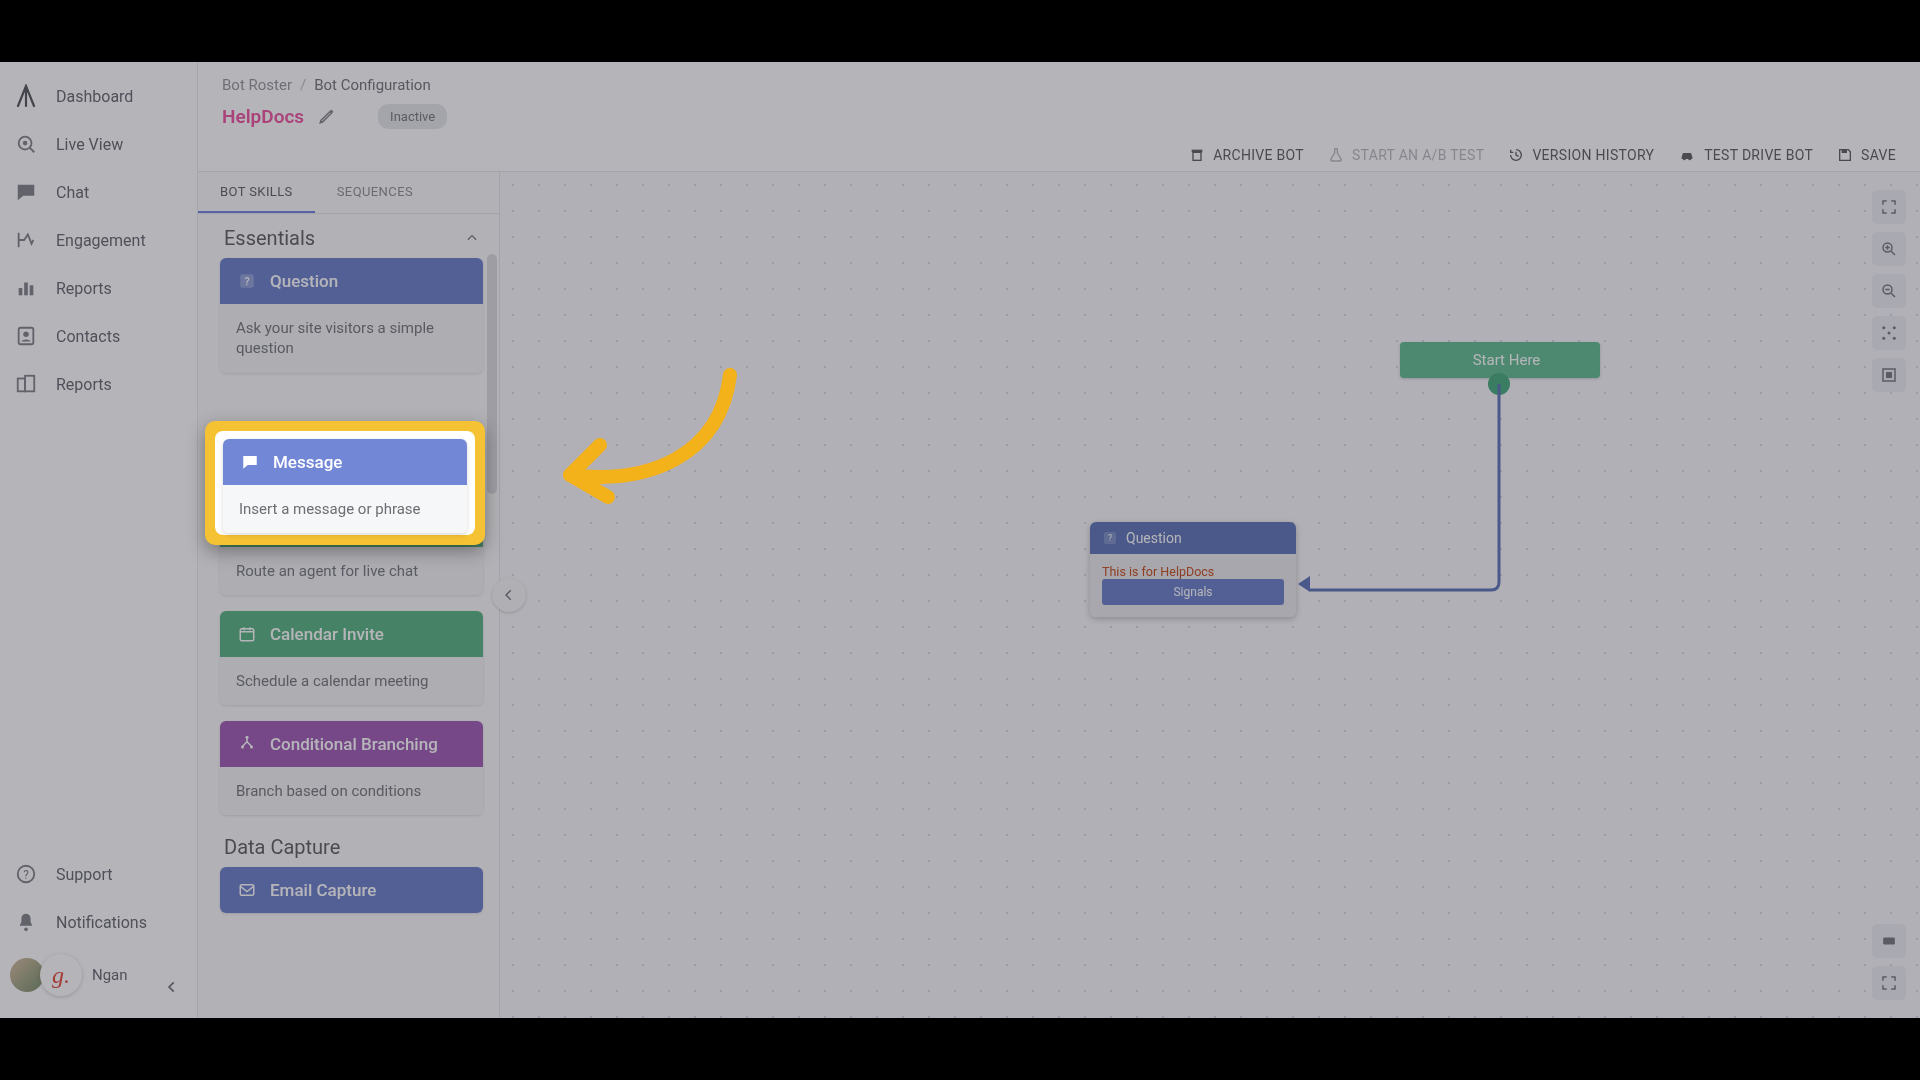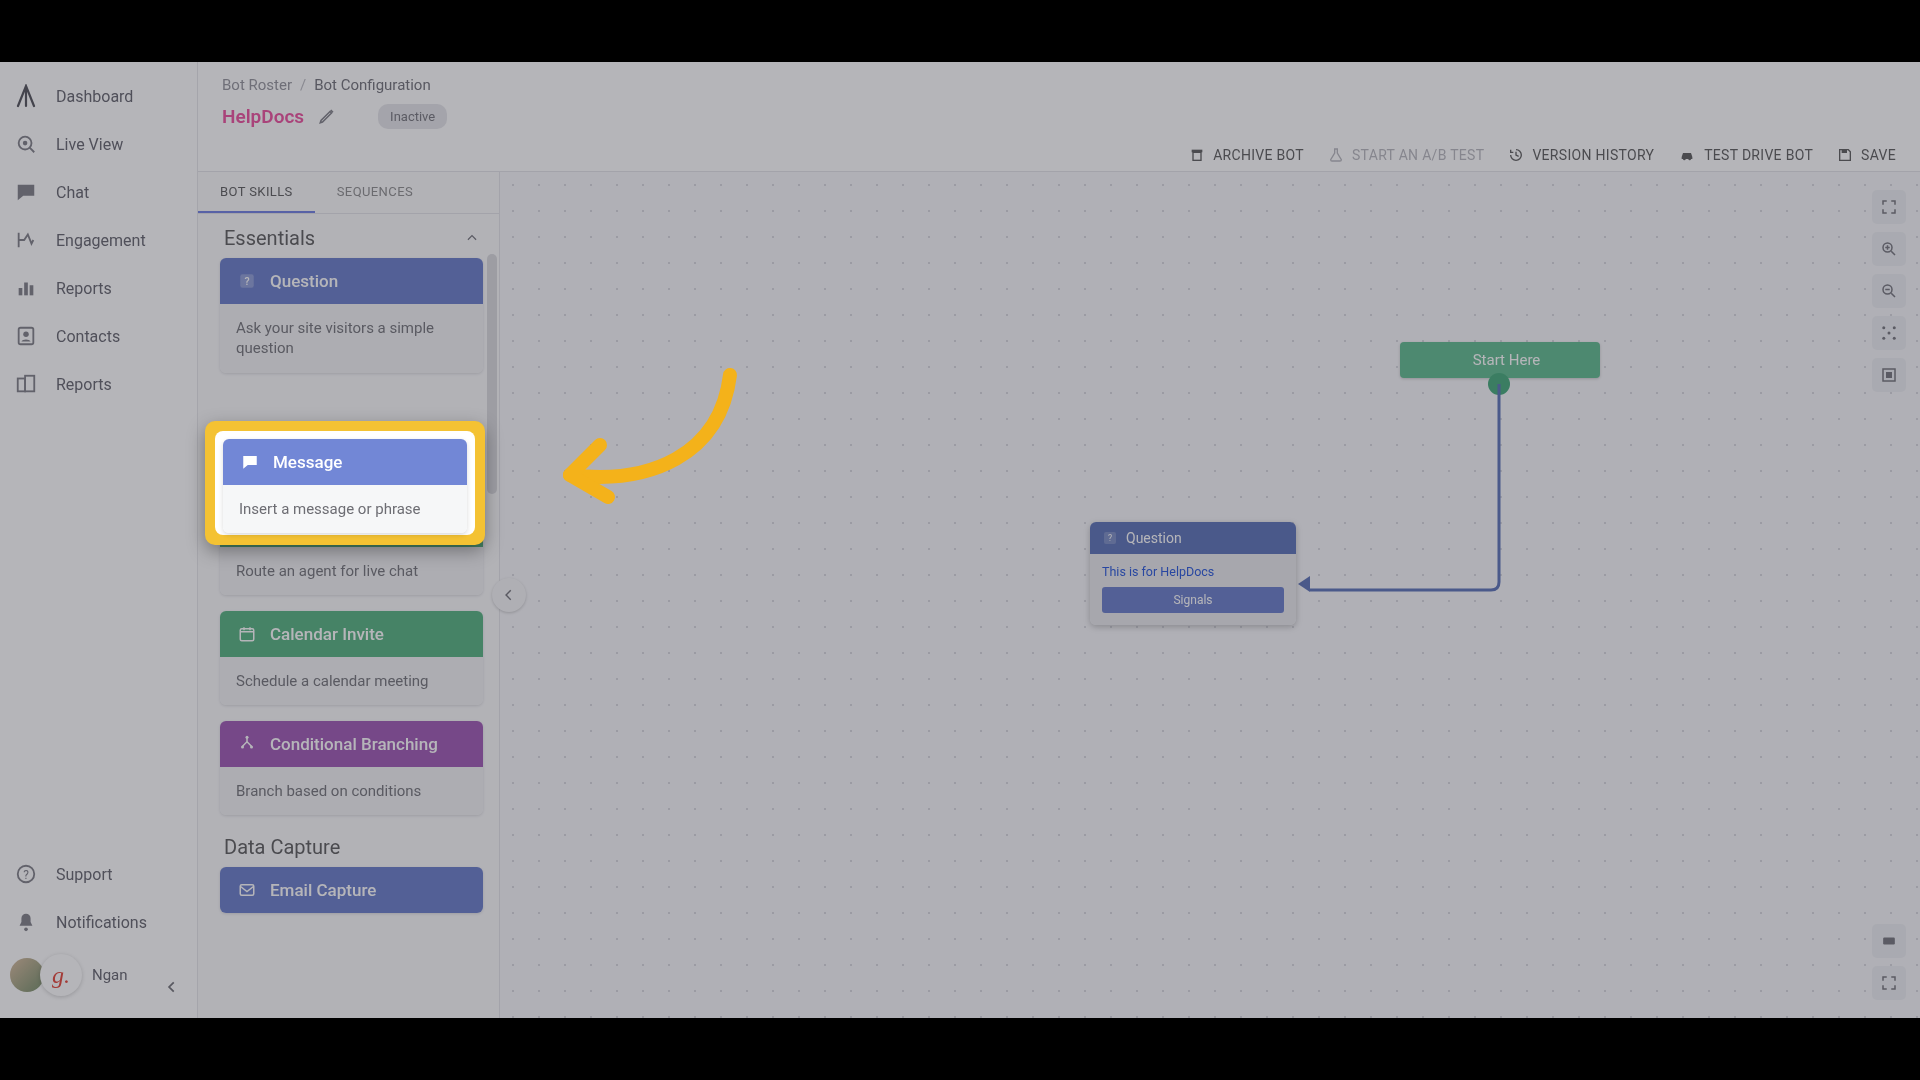--- a/index.html
+++ b/index.html
@@ -95,21 +95,21 @@
     background: #58b989; color: #fff; font-size: 15px; display:flex; align-items:center; justify-content:center;
     border-radius: 4px; box-shadow: 0 1px 3px rgba(0,0,0,.2); padding-left: 13px;
   }
   .start-dot { position: absolute; width: 22px; height: 22px; border-radius: 50%; background: #3aa573; top: 201px; left: 988px; }
   .q-node {
     position: absolute; top: 350px; left: 590px; width: 206px;
     border-radius: 6px; overflow: hidden; box-shadow: 0 2px 6px rgba(0,0,0,.25);
   }
   .q-node .qh { background: #536bb3; color:#fff; font-size:14px; padding:8px 12px; display:flex; align-items:center; gap:8px; }
   .q-node .qb { background: #e8e9ec; padding: 10px 12px 12px; }
-  .q-node .qtext { font-size: 12.5px; color:#1d4ed8; margin-bottom: 8px; }
+  .q-node .qtext { font-size: 12.5px; color:#c2410c; }
   .q-node .qbtn { background:#6277c7; color:#fff; font-size:12px; text-align:center; padding:6px 0; border-radius:3px; }
   .q-arrowhead { position:absolute; top: 404px; left: 798px; width:0; height:0; border-top:8px solid transparent; border-bottom:8px solid transparent; border-right:12px solid #536bb3;}
   
   .connector { position: absolute; top: 0; left: 0; pointer-events: none; }
   
   .ctl-col { position: absolute; right: 14px; display:flex; flex-direction:column; gap:8px; }
   .ctl-col.top { top: 18px; }
   .ctl-col.bottom { bottom: 18px; }
   .ctl { width: 34px; height: 34px; background: #eceef2; border-radius: 5px; display:flex; align-items:center; justify-content:center; color:#6e6e76; cursor:pointer; }
   

